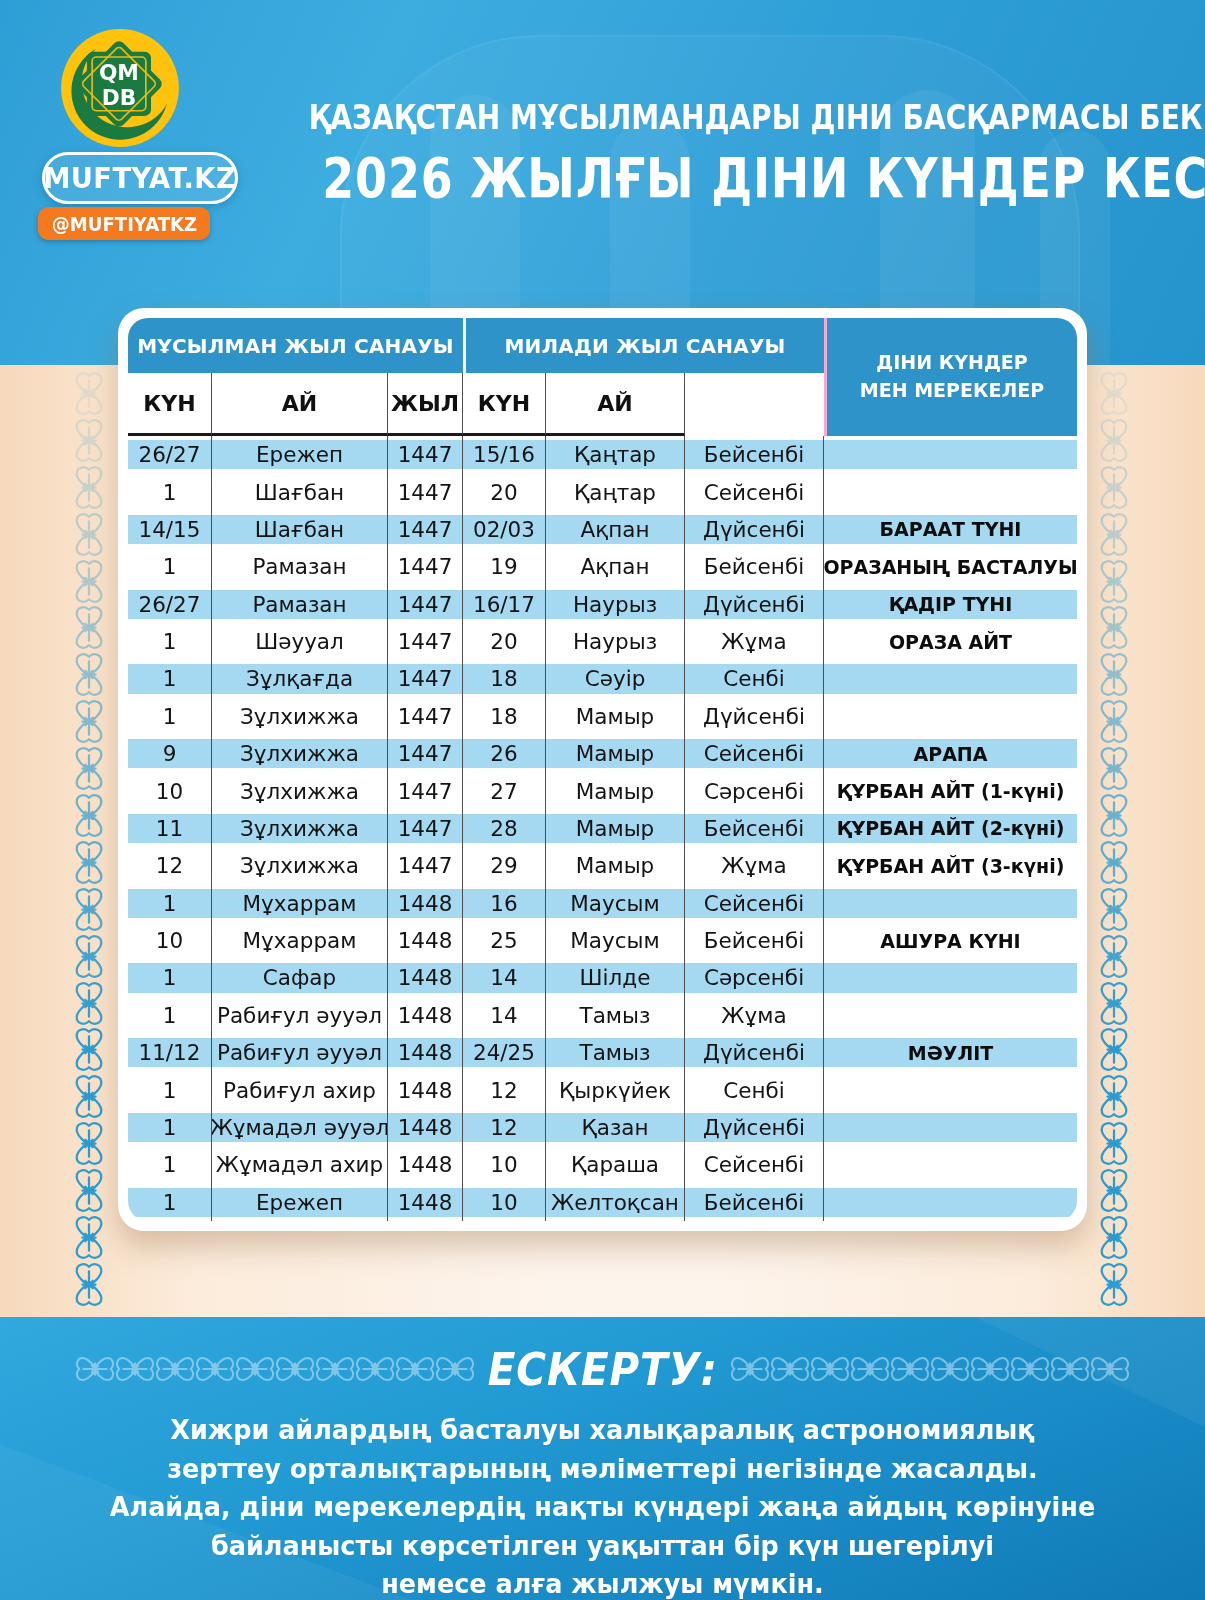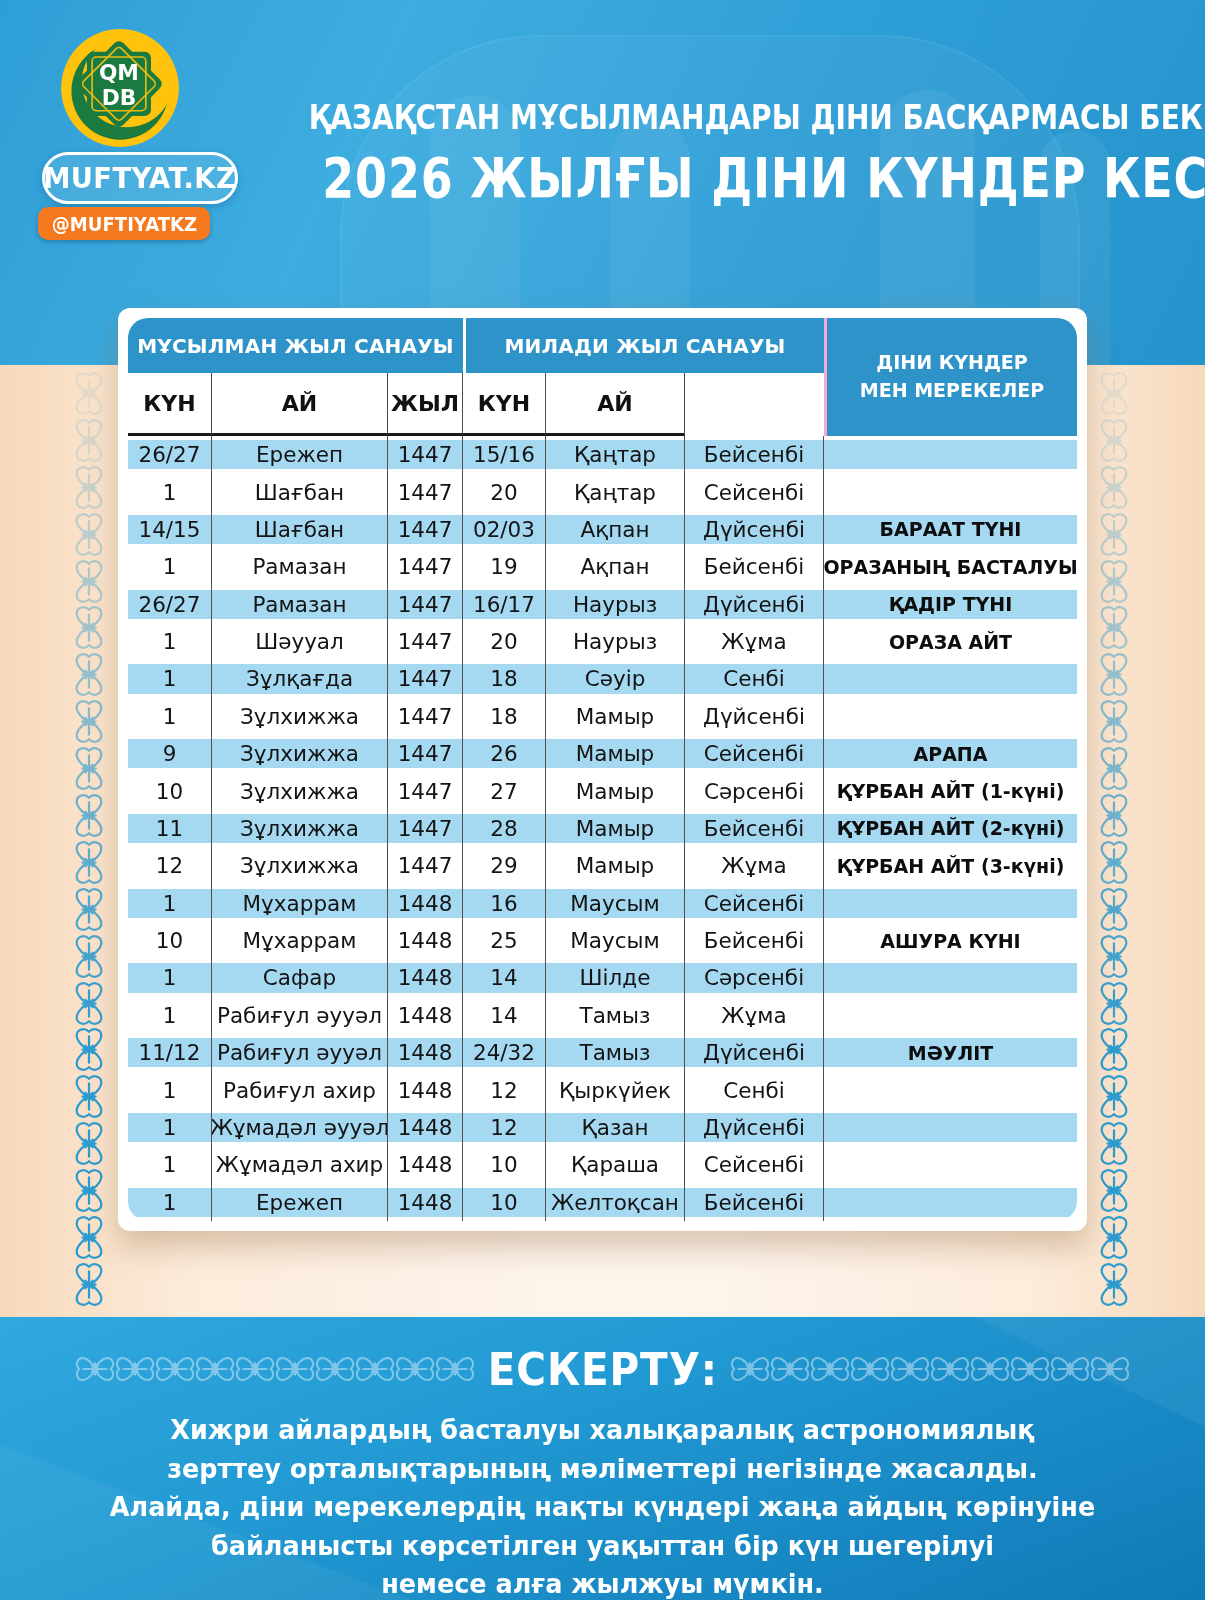--- a/index.html
+++ b/index.html
@@ -35,21 +35,21 @@
 
   
   .mid-band { position:absolute; left:0; top:365px; width:1205px; height:952px;
     background:linear-gradient(90deg,#f7d9bc 0%,#fcecdb 16%,#fdf4ec 45%,#fdf4ec 60%,#fcecdb 86%,#f7d9bc 100%); }
   .orn-strip { position:absolute; top:6px; height:936px; width:36px; display:flex; flex-direction:column; justify-content:space-between; color:#2d9ccf; }
   .orn-strip.left { left:72px; } .orn-strip.right { left:1097px; }
   .orn { width:34px; height:45px; }
 
   
   .card { position:absolute; left:118px; top:308px; width:969px; height:923px;
-    background:#ffffff; border-radius:12px; padding:10px; z-index:3;
+    background:#ffffff; border-radius:26px; padding:10px; z-index:3;
     box-shadow:0 16px 30px rgba(150,105,65,0.35); }
   .cols { display:grid; grid-template-columns:84px 176px 75px 83px 139px 139px 253px; }
   .thead { grid-template-rows:55px 63px; }
   .gh { grid-row:1; background:#2e93c9; color:#ffffff; font-weight:700; font-size:20px;
     display:flex; align-items:center; justify-content:center; letter-spacing:0.2px; }
   .gh1 { grid-column:1/4; border-radius:20px 0 0 0; }
   .gh2 { grid-column:4/7; border-left:3px solid #ffffff; }
   .events-head { grid-column:7; grid-row:1/3; background:#2e93c9; color:#ffffff; font-weight:700;
     font-size:19px; line-height:1.45; display:flex; align-items:center; justify-content:center;
     text-align:center; border-left:3px solid #f9a8d4; border-radius:0 20px 0 0; padding:0 24px; }
@@ -66,21 +66,21 @@
   .cell.c6 { border-right:none; }
   .cell.ev { font-weight:700; font-size:19px; color:#0d0d0d; }
 
   
   .footer-band { position:absolute; left:0; top:1317px; width:1205px; height:283px;
     background:linear-gradient(160deg,#31a8de 0%,#2199d2 40%,#1787c3 75%,#0f7ab5 100%); padding-top:26px; }
   .diag1 { position:absolute; left:0; top:40px; width:430px; height:250px;
     background:rgba(255,255,255,0.05); clip-path:polygon(0 100%, 0 35%, 100% 100%); }
   .diag2 { position:absolute; right:0; top:0; width:420px; height:200px;
     background:rgba(255,255,255,0.05); clip-path:polygon(100% 0, 45% 0, 100% 55%); }
-  .note-head { position:relative; display:flex; align-items:center; justify-content:center; gap:0; height:52px; }
+  .note-head { position:relative; display:flex; align-items:center; justify-content:center; gap:0; height:52px;font-style:italic; }
   .note-title { color:#ffffff; font-weight:700; font-size:45px; transform:scaleX(0.9); letter-spacing:1px; }
   .orn-row { display:flex; align-items:center; color:#d9eefa; opacity:0.5; }
   .orn-row .orn { width:40px; height:40px; transform:rotate(90deg); }
   .note-lines { position:relative; margin-top:16px; text-align:center; color:#ffffff; font-weight:700;
     font-size:26px; line-height:38.5px; transform:scaleX(0.98); }
 
   .hidden-defs { position:absolute; width:0; height:0; overflow:hidden; }
 </style>
 </head>
 <body>
@@ -417,21 +417,21 @@
           <div class="cell c2">1448</div>
           <div class="cell c3">14</div>
           <div class="cell c4">Тамыз</div>
           <div class="cell c5">Жұма</div>
           <div class="cell c6 ev"></div>
         </div>
         <div class="trow cols stripe">
           <div class="cell c0">11/12</div>
           <div class="cell c1">Рабиғул әууәл</div>
           <div class="cell c2">1448</div>
-          <div class="cell c3">24/32</div>
+          <div class="cell c3">24/25</div>
           <div class="cell c4">Тамыз</div>
           <div class="cell c5">Дүйсенбі</div>
           <div class="cell c6 ev">МӘУЛІТ</div>
         </div>
         <div class="trow cols">
           <div class="cell c0">1</div>
           <div class="cell c1">Рабиғул ахир</div>
           <div class="cell c2">1448</div>
           <div class="cell c3">12</div>
           <div class="cell c4">Қыркүйек</div>

